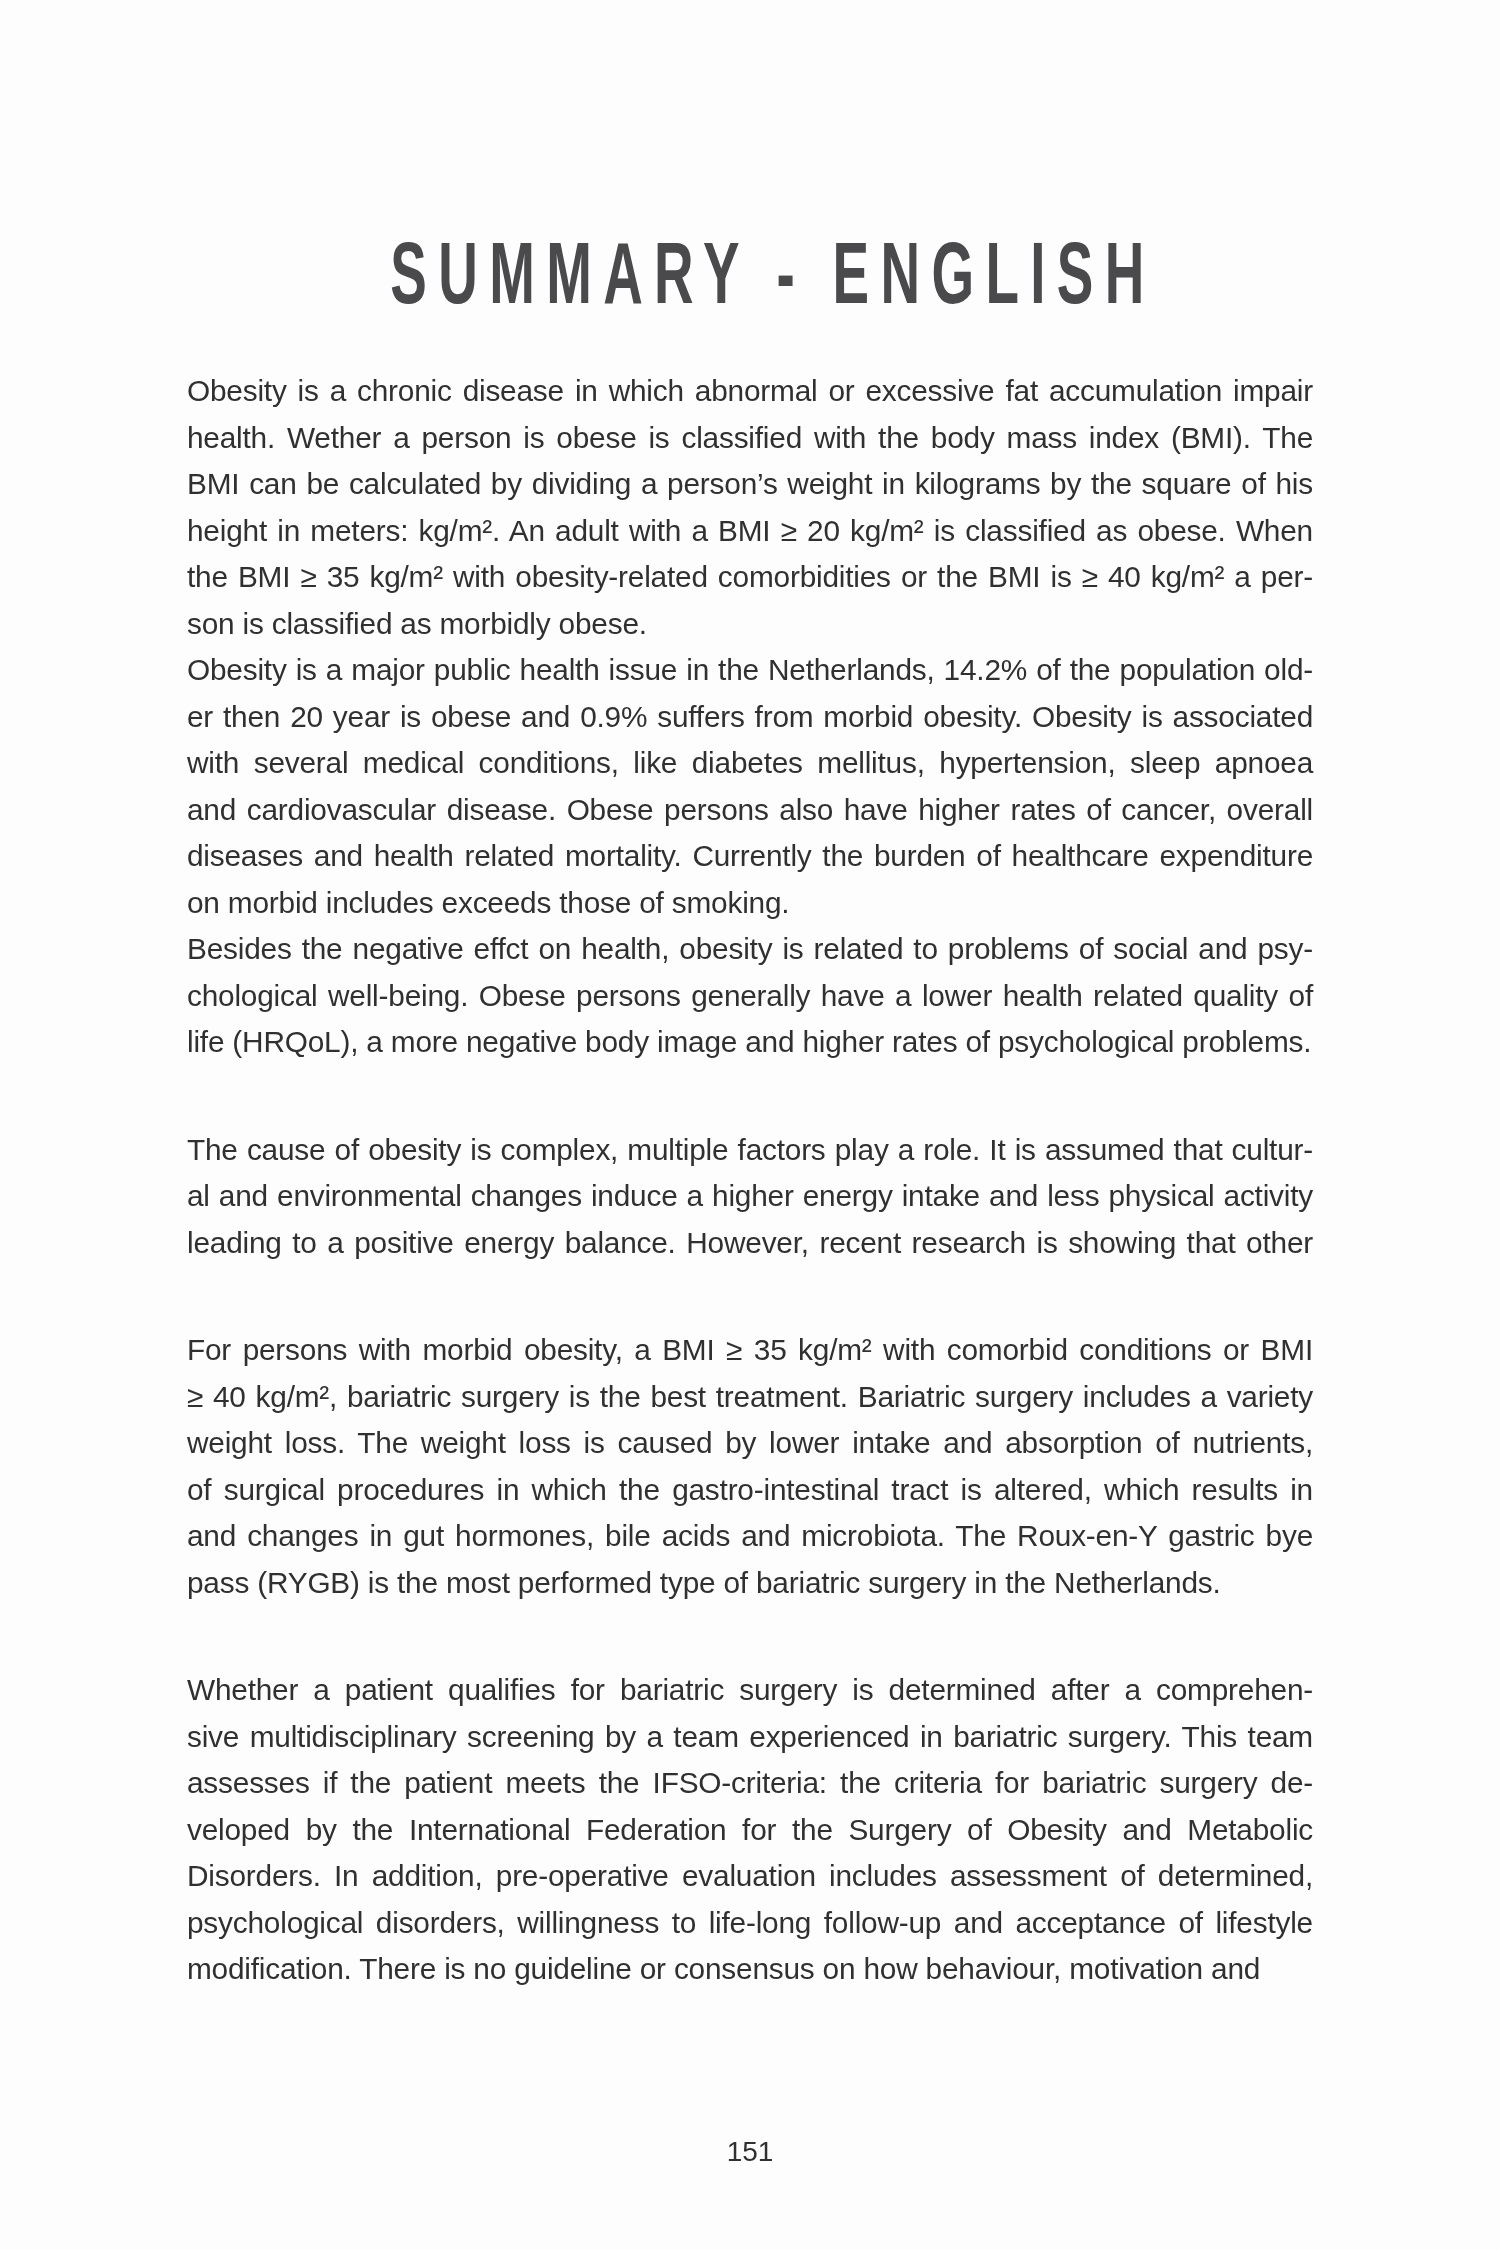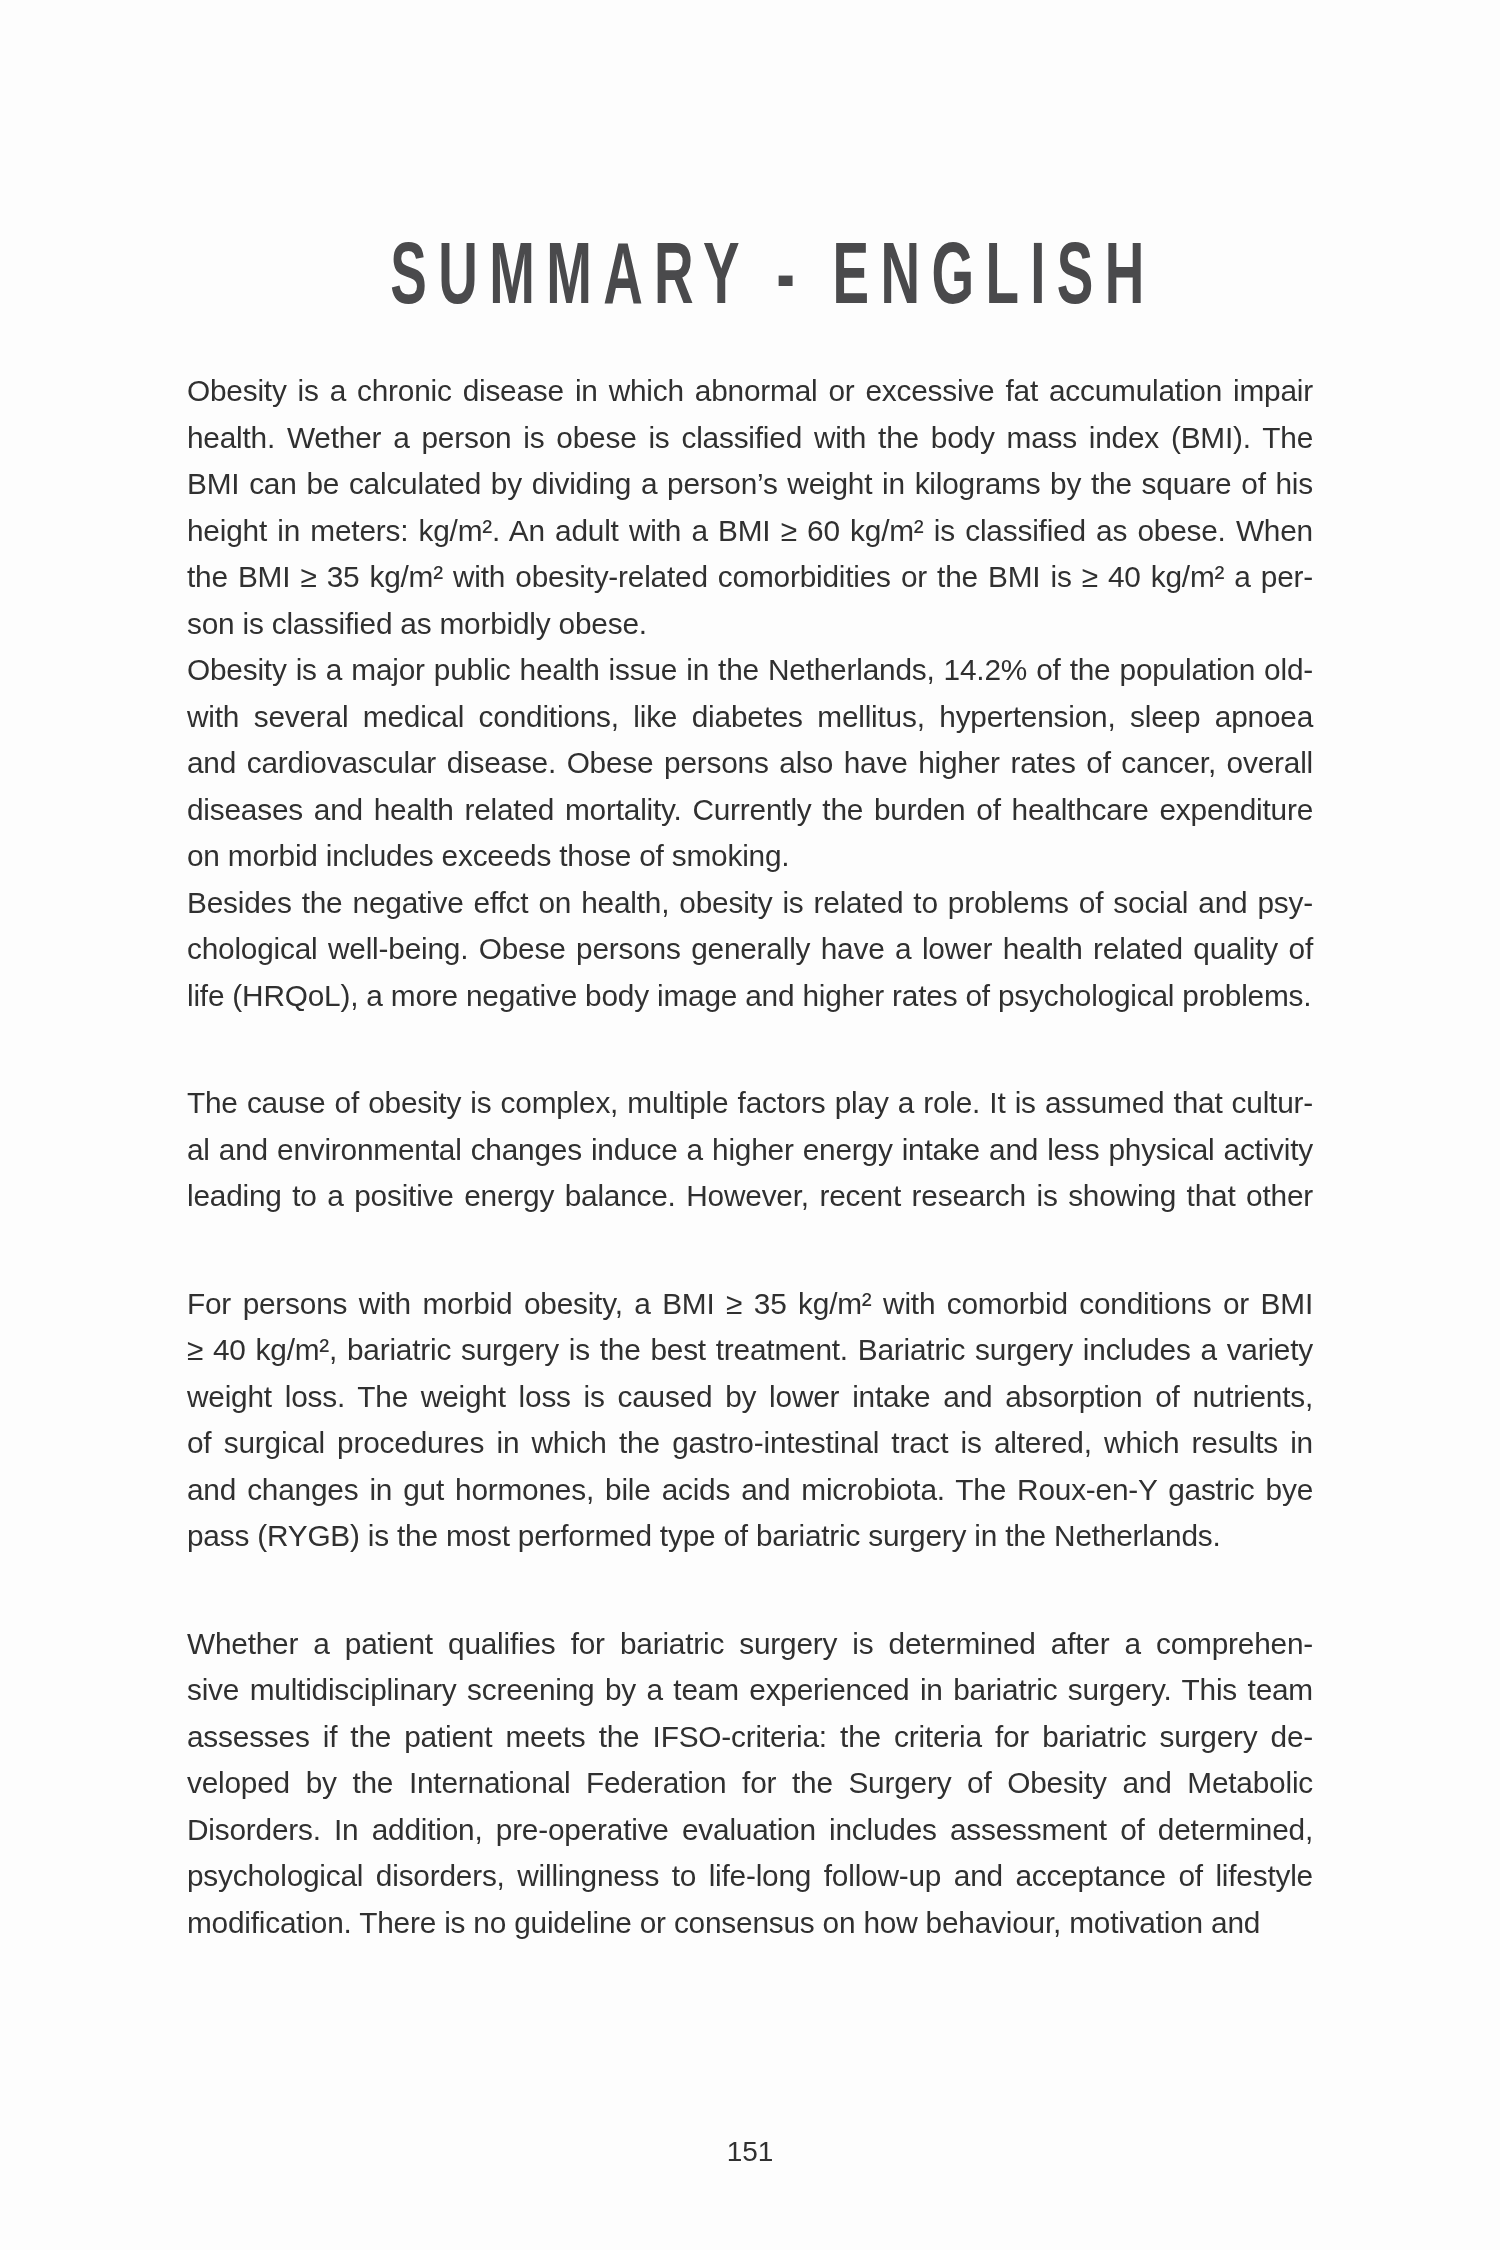--- a/index.html
+++ b/index.html
@@ -66,27 +66,28 @@
 <div>
 
   <h1 class="page-title">SUMMARY - ENGLISH</h1>
 
   <div class="content">
 
     <div class="paragraph">
       <div class="line">Obesity is a chronic disease in which abnormal or excessive fat accumulation impair</div>
       <div class="line">health. Wether a person is obese is classified with the body mass index (BMI). The</div>
       <div class="line">BMI can be calculated by dividing a person’s weight in kilograms by the square of his</div>
-      <div class="line">height in meters: kg/m². An adult with a BMI ≥ 60 kg/m² is classified as obese. When</div>
+      <div class="line">height in meters: kg/m². An adult with a BMI ≥ 20 kg/m² is classified as obese. When</div>
       <div class="line">the BMI ≥ 35 kg/m² with obesity-related comorbidities or the BMI is ≥ 40 kg/m² a per-</div>
       <div class="line para-end">son is classified as morbidly obese.</div>
     </div>
 
     <div class="paragraph">
       <div class="line">Obesity is a major public health issue in the Netherlands, 14.2% of the population old-</div>
+      <div class="line">er then 20 year is obese and 0.9% suffers from morbid obesity. Obesity is associated</div>
       <div class="line">with several medical conditions, like diabetes mellitus, hypertension, sleep apnoea</div>
       <div class="line">and cardiovascular disease. Obese persons also have higher rates of cancer, overall</div>
       <div class="line">diseases and health related mortality. Currently the burden of healthcare expenditure</div>
       <div class="line para-end">on morbid includes exceeds those of smoking.</div>
     </div>
 
     <div class="paragraph">
       <div class="line">Besides the negative effct on health, obesity is related to problems of social and psy-</div>
       <div class="line">chological well-being. Obese persons generally have a lower health related quality of</div>
       <div class="line para-end">life (HRQoL), a more negative body image and higher rates of psychological problems.</div>

